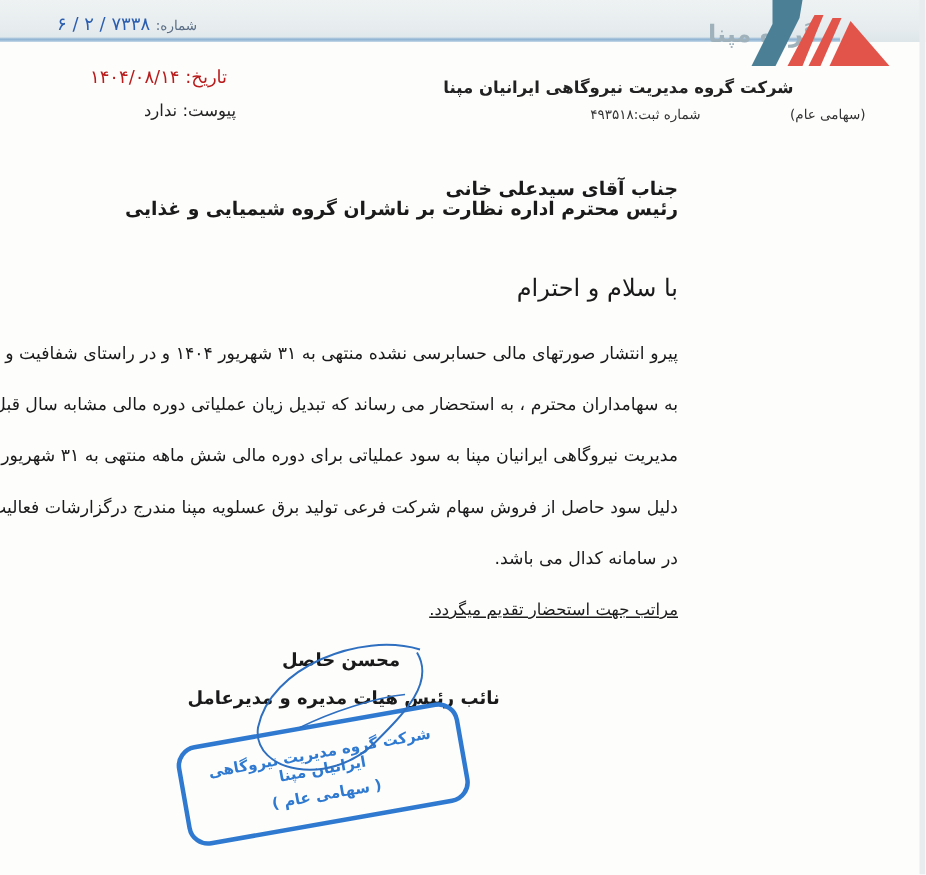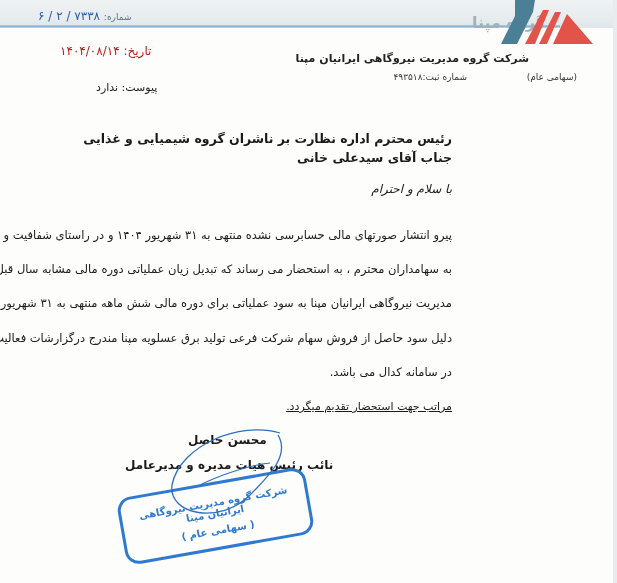--- a/index.html
+++ b/index.html
@@ -32,30 +32,30 @@
     font-size: 11px; font-weight: bold; direction: rtl; color: #222;
   }
   .company-sub {
     position: absolute; right: 40px; top: 72px; font-size: 9px; direction: rtl; color: #333;
   }
   .reg-no { position: absolute; right: 150px; top: 72px; font-size: 9px; direction: rtl; color: #333; text-align: right; }
   .date-line {
     position: absolute; left: 60px; top: 44px; font-size: 12px; direction: rtl; color: #b91c1c;
   }
   .attach-line {
-    position: absolute; left: 96px; top: 67px; font-size: 11px; direction: rtl; color: #222; margin-top: 14px;
+    position: absolute; left: 96px; top: 67px; font-size: 11px; direction: rtl; color: #222;
   }
   .recipient {
-    position: absolute; right: 165px; top: 118px; font-size: 12.5px; font-weight: bold; direction: rtl; margin-top: 32px;
+    position: absolute; right: 165px; top: 118px; font-size: 12.5px; font-weight: bold; direction: rtl;
   }
   .recipient-title {
     position: absolute; right: 165px; top: 131px; font-size: 12.5px; font-weight: bold; direction: rtl;
   }
   .greeting {
-    position: absolute; right: 165px; top: 182px; font-size: 12px; direction: rtl; font-style: italic;
+    position: absolute; right: 165px; top: 182px; font-size: 16px; direction: rtl;
   }
   .body-lines .line {
     position: absolute; right: 165px; font-size: 11.5px; direction: rtl; white-space: nowrap;
   }
   .closing {
     position: absolute; right: 165px; top: 400px; font-size: 11px; direction: rtl; text-decoration: underline;
   }
   .signer-name {
     position: absolute; left: 188px; top: 433px; font-size: 12px; font-weight: bold; direction: rtl;
   }

